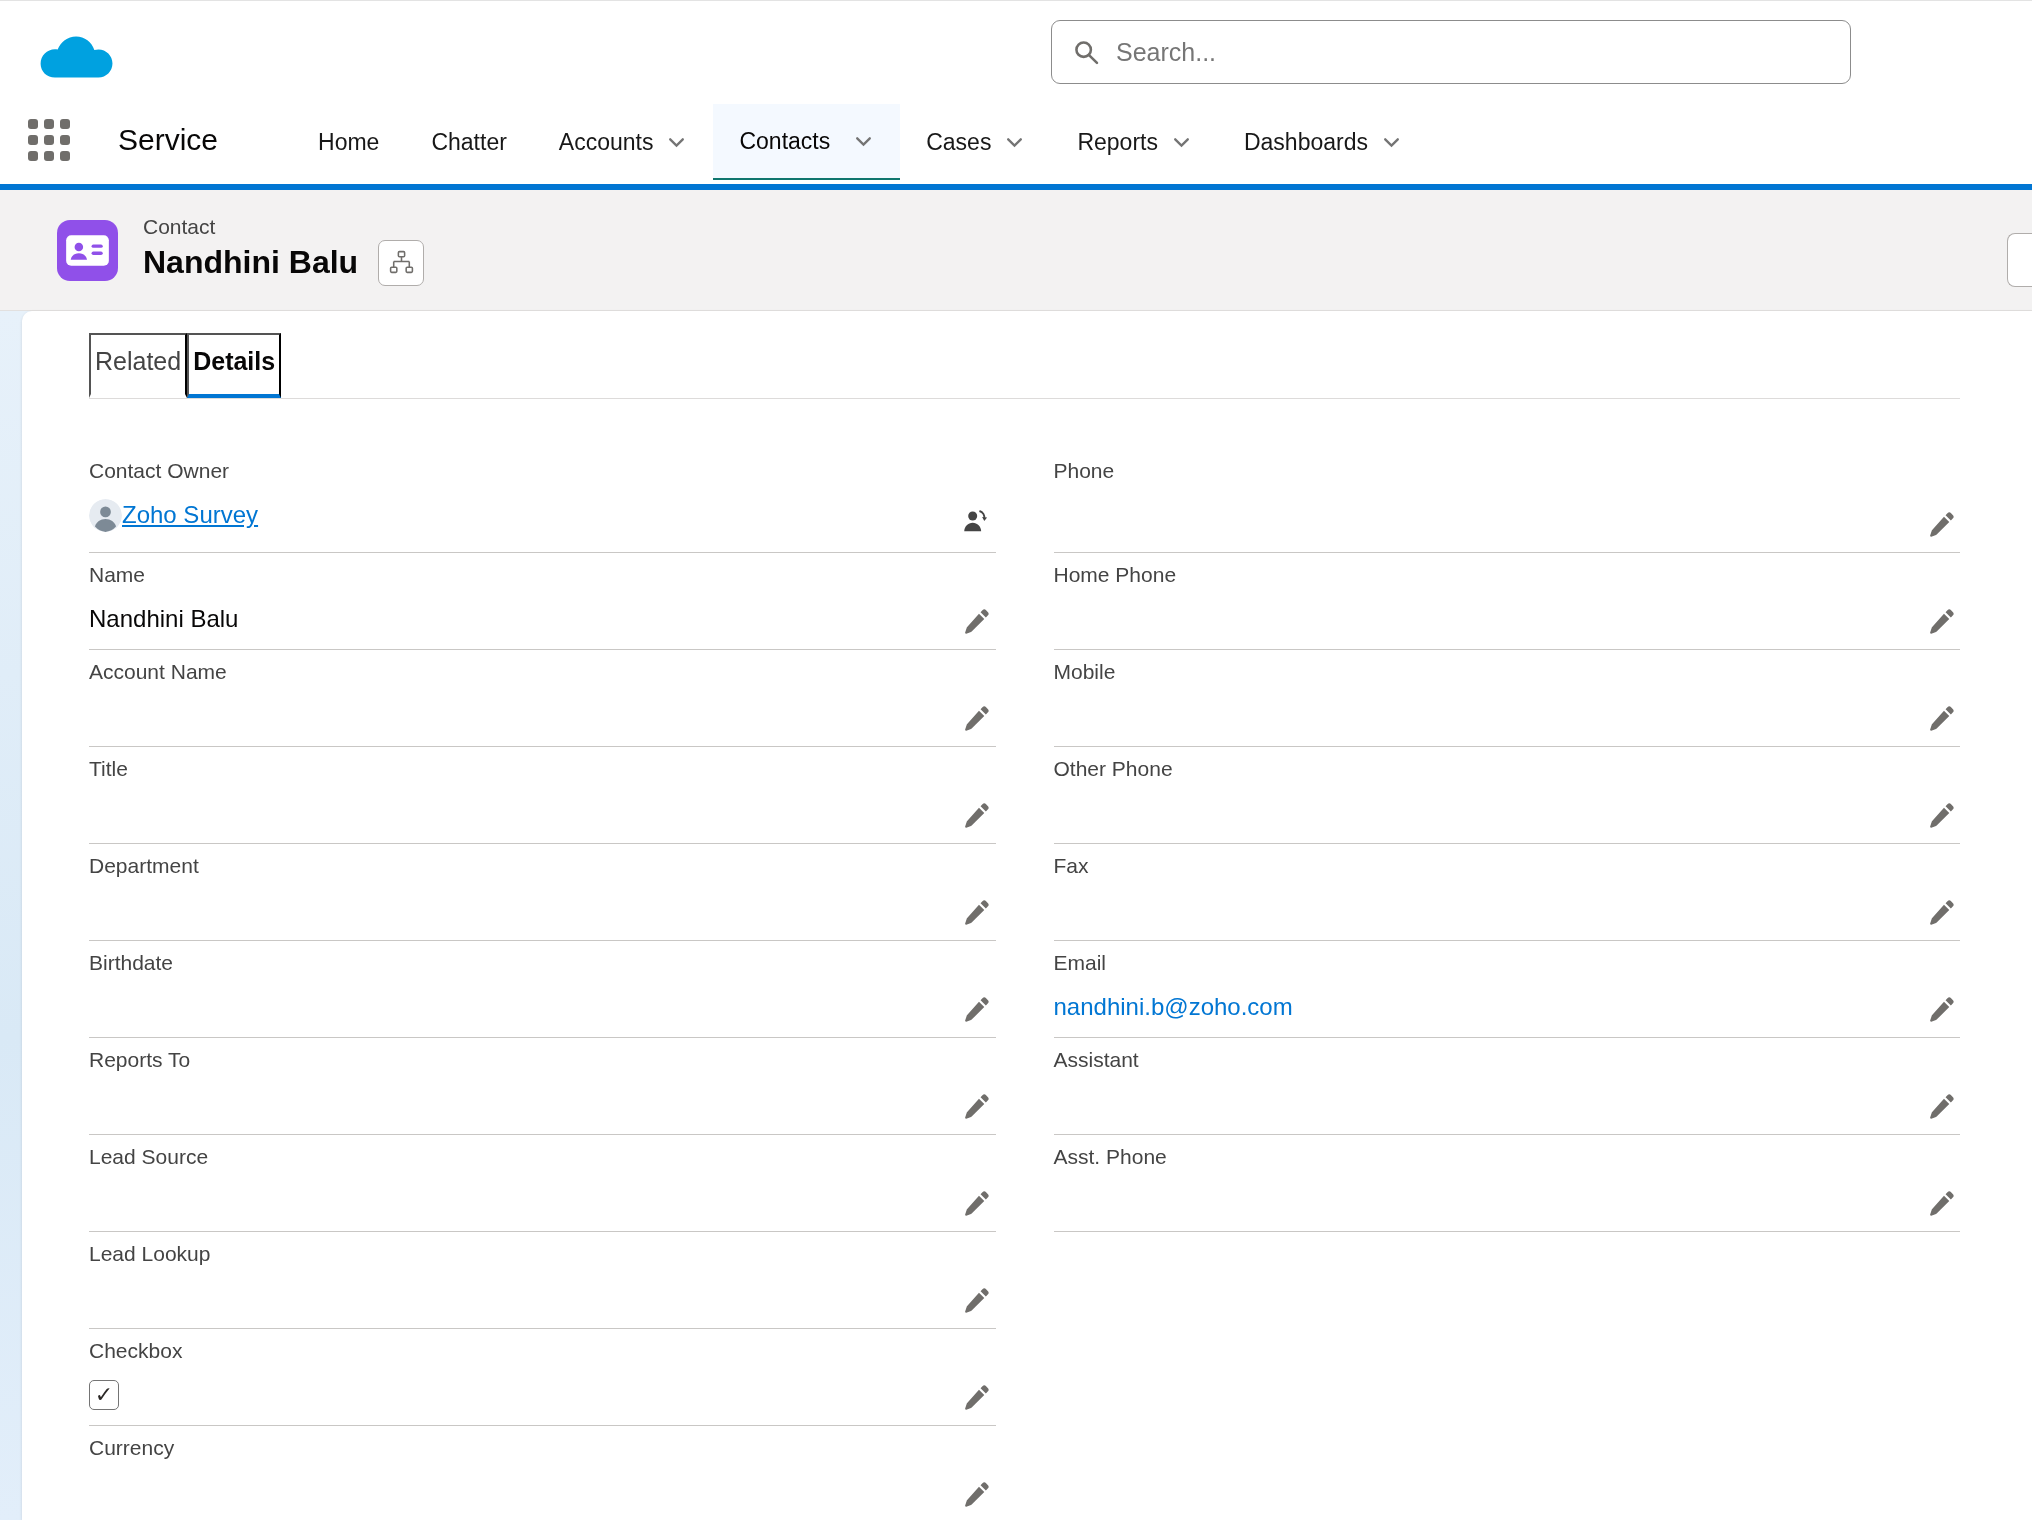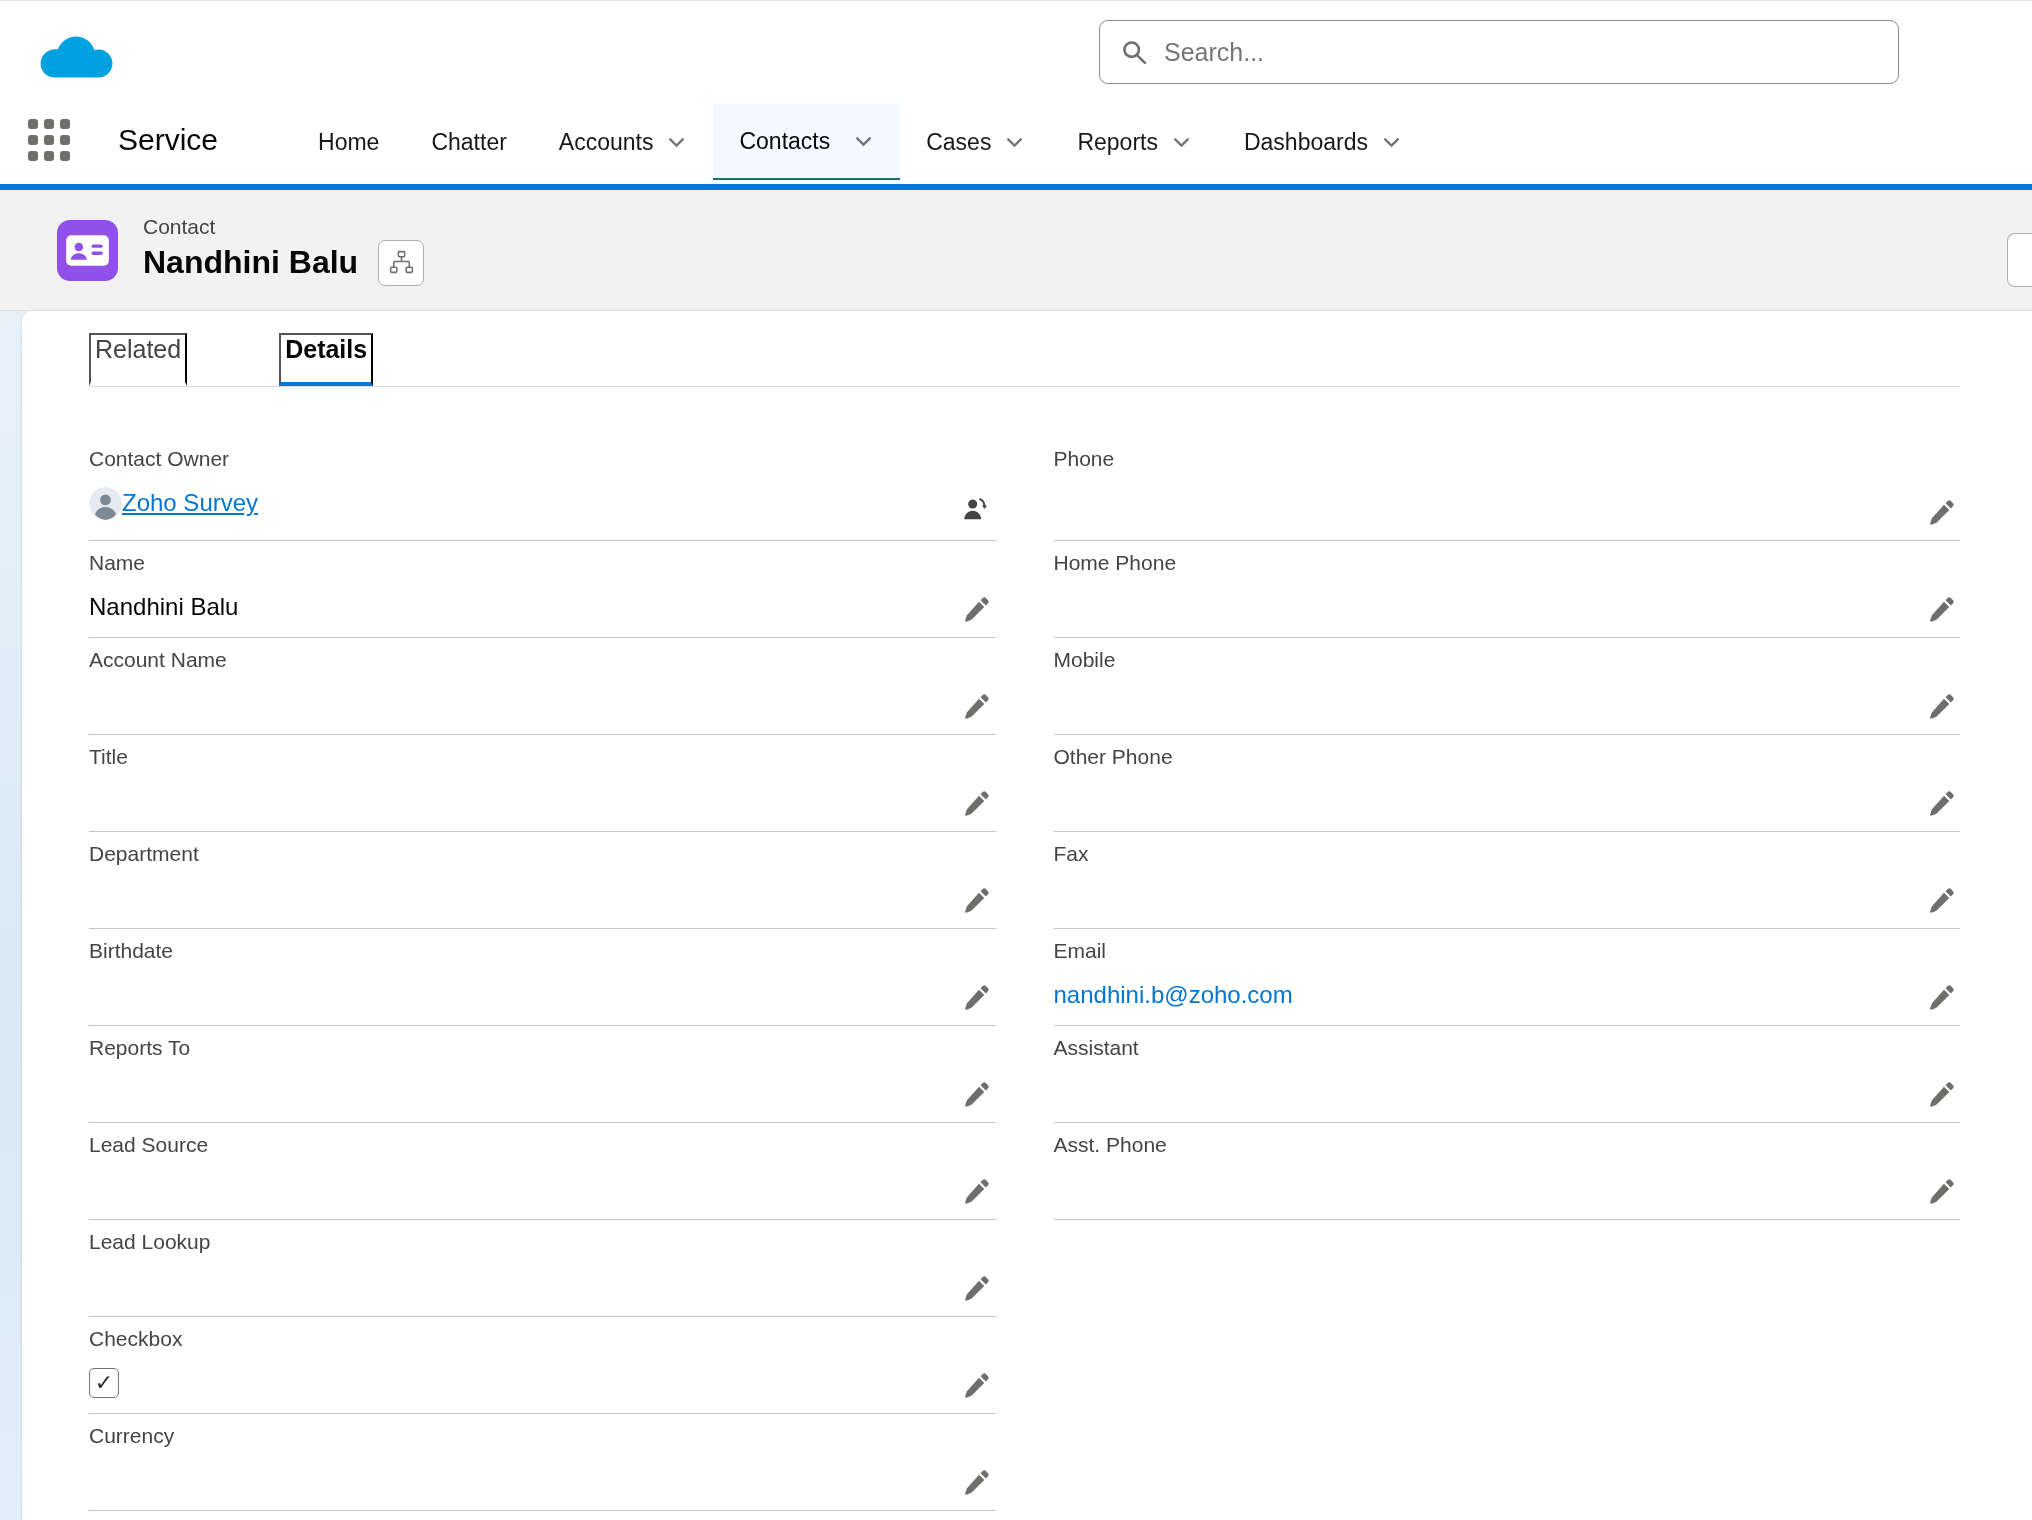--- a/index.html
+++ b/index.html
@@ -5,21 +5,21 @@
   * { margin:0; padding:0; box-sizing:border-box; }
   html,body { background:#fff; }
   body { font-family:"Liberation Sans", "DejaVu Sans", sans-serif; }
   .page { position:relative; width:2032px; height:1520px; background:#fff; overflow:hidden; color:#080707; }
 
   
   .topbar { position:relative; height:96px; background:#fff; border-top:1px solid #e3e3e3; }
   .sf-logo { position:absolute; left:35px; top:26px; width:84px; height:58px; cursor:pointer; }
   .sf-logo svg { width:100%; height:100%; fill:#00a1e0; }
   .search-box { position:absolute; left:1051px; top:19px; width:800px; height:64px;
-    border:1px solid #8c8c8c; border-radius:9px; display:flex; align-items:center; background:#fff; padding:12px 20px;margin-left:48px; }
+    border:1px solid #8c8c8c; border-radius:9px; display:flex; align-items:center; background:#fff; padding:12px 20px; }
   .search-box svg { width:28px; height:28px; stroke:#706e6b; fill:none; stroke-width:2.2; flex:0 0 auto; }
   .search-box input { border:none; outline:none; flex:1; margin-left:16px; font-size:25px; color:#080707;
     font-family:inherit; background:transparent; }
   .search-box input::placeholder { color:#767676; }
 
   
   .navbar { position:relative; height:94px; background:#fff; border-bottom:6px solid #0176d3;
     display:flex; align-items:center; padding-left:24px; }
   .waffle { display:grid; grid-template-columns:repeat(3,10px); grid-template-rows:repeat(3,10px); gap:6px;
     background:none; border:none; cursor:pointer; padding:4px; }
@@ -48,21 +48,21 @@
   .partial-btn { position:absolute; right:0; top:43px; width:25px; height:54px; background:#fff;
     border:1px solid #b0adab; border-right:none; border-radius:8px 0 0 8px; cursor:pointer; }
 
   
   .content { position:relative; height:1209px; background:linear-gradient(180deg,#e7f1fa 0%,#d9e9f6 60%,#e2eefa 100%);
     padding-left:22px; }
   .card { background:#fff; height:100%; border-top-left-radius:10px; padding:0 72px 0 67px;
     box-shadow:0 1px 3px rgba(0,0,0,.12); }
 
   .tabs { display:flex; padding-top:22px; border-bottom:1px solid #dddbda; }
-  .tab { font-size:25px; color:#444; padding:0 4px 18px; margin-right:92px; border-bottom:4px solid transparent;
+  .tab { font-size:25px; color:#444; padding:12px 4px 18px; border-bottom:4px solid transparent;
     background:none; cursor:pointer; font-family:inherit; }
   .tab.active { color:#080707; font-weight:700; border-bottom-color:#0176d3; }
 
   .fields { display:grid; grid-template-columns:1fr 1fr; column-gap:58px; padding-top:50px; }
   .col { display:flex; flex-direction:column; }
   .field { position:relative; height:97px; border-bottom:1px solid #c9c7c5; padding-top:10px; }
   .col > .field:first-child { height:104px; }
   .field-label { font-size:21px; color:#444; }
   .field-value { margin-top:13px; min-height:38px; font-size:24px; color:#080707;
     display:flex; align-items:center; }

